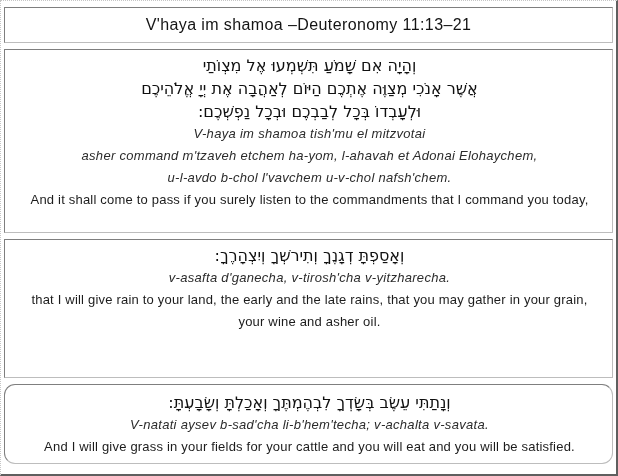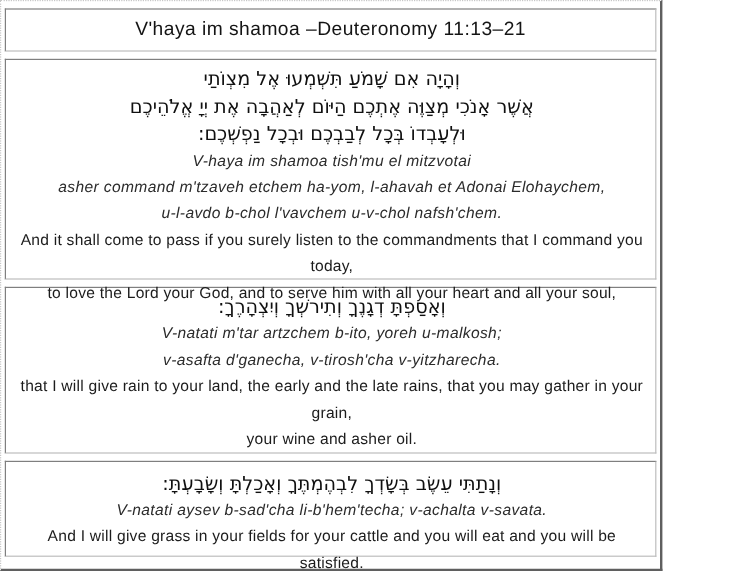--- a/index.html
+++ b/index.html
@@ -1,21 +1,21 @@
 <!DOCTYPE html>
 <html><head>
 <meta charset="utf-8">
 <style>
   html, body {
     margin: 0;
     padding: 0;
     background: #ffffff;
   }
   .page {
-    width: 552px;
+    width: 618px;
     height: 476px;
     box-sizing: border-box;
     background: #ffffff;
     border-top: 1px dotted #c6c6c6;
     border-left: 1px dotted #c6c6c6;
     border-right: 2px solid #5f5f5f;
     border-bottom: 2px solid #5f5f5f;
     padding: 6px 3px 4px 3px;
     font-family: "Liberation Sans", sans-serif;
   }
@@ -57,45 +57,43 @@
     font-style: italic;
   }
   .english {
     font-size: 13px;
     line-height: 22px;
     color: #1c1c1c;
     letter-spacing: 0.2px;
   }
   .sec-1 { height: 184px; }
   .sec-2 { height: 139px; }
-  .sec-3 { height: 80px; padding-top: 6px; }
+  .sec-3 { height: 80px; padding-top: 6px; border-radius: 11px; }
 </style>
 </head>
 <body>
 
 <div class="page">
 
   <div class="box title-box">
     <div class="title">V'haya im shamoa –Deuteronomy 11:13–21</div>
   </div>
 
   <div class="box section-box sec-1">
     <div class="hebrew">וְהָיָה אִם שָׁמֹעַ תִּשְׁמְעוּ אֶל מִצְוֹתַי</div>
     <div class="hebrew">אֲשֶׁר אָנֹכִי מְצַוֶּה אֶתְכֶם הַיּוֹם לְאַהֲבָה אֶת יְיָ אֱלֹהֵיכֶם</div>
     <div class="hebrew">וּלְעָבְדוֹ בְּכָל לְבַבְכֶם וּבְכָל נַפְשְׁכֶם:</div>
     <div class="translit">V-haya im shamoa tish'mu el mitzvotai</div>
     <div class="translit">asher command m'tzaveh etchem ha-yom, l-ahavah et Adonai Elohaychem,</div>
     <div class="translit">u-l-avdo b-chol l'vavchem u-v-chol nafsh'chem.</div>
     <div class="english">And it shall come to pass if you surely listen to the commandments that I command you today,</div>
-    <div class="english">to love the Lord your God, and to serve him with all your heart and all your soul,</div>
   </div>
 
   <div class="box section-box sec-2">
     <div class="hebrew">וְאָסַפְתָּ דְגָנֶךָ וְתִירשְׁךָ וְיִצְהָרֶךָ:</div>
-    <div class="translit">V-natati m'tar artzchem b-ito, yoreh u-malkosh;</div>
     <div class="translit">v-asafta d'ganecha, v-tirosh'cha v-yitzharecha.</div>
     <div class="english">that I will give rain to your land, the early and the late rains, that you may gather in your grain,</div>
     <div class="english">your wine and asher oil.</div>
   </div>
 
   <div class="box section-box sec-3">
     <div class="hebrew">וְנָתַתִּי עֵשֶׂב בְּשָׂדְךָ לִבְהֶמְתֶּךָ וְאָכַלְתָּ וְשָׂבָעְתָּ:</div>
     <div class="translit">V-natati aysev b-sad'cha li-b'hem'techa; v-achalta v-savata.</div>
     <div class="english">And I will give grass in your fields for your cattle and you will eat and you will be satisfied.</div>
   </div>

